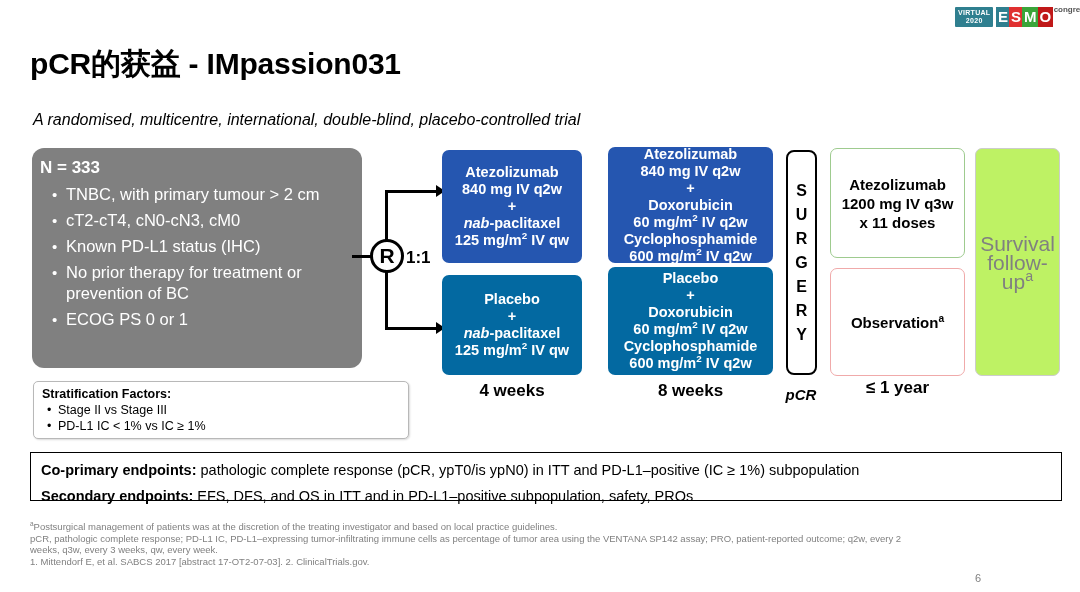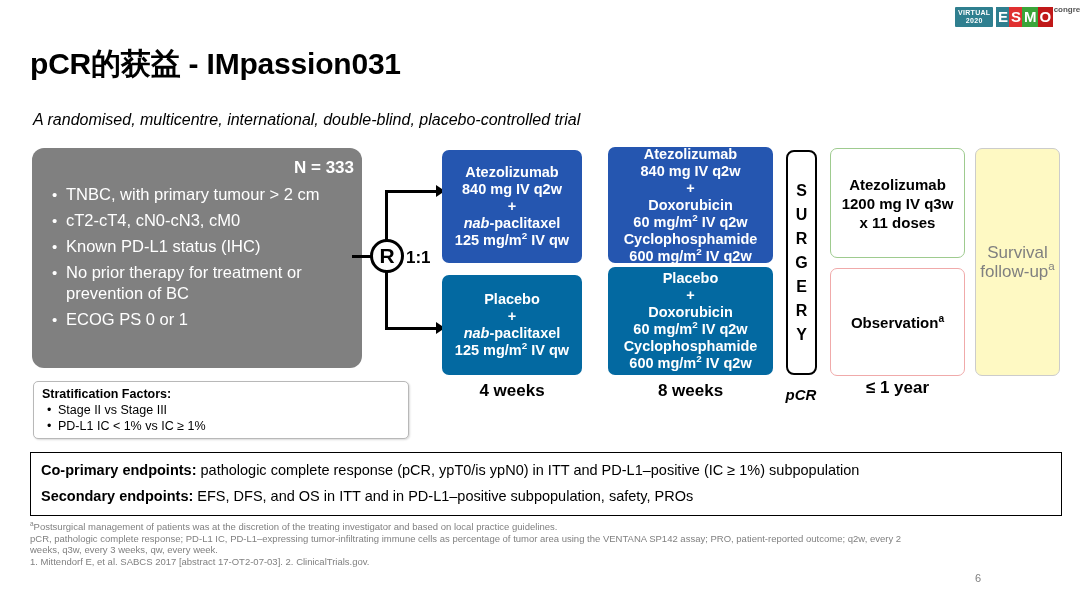--- a/index.html
+++ b/index.html
@@ -90,21 +90,21 @@
     top: 148px;
     width: 330px;
     height: 220px;
     background: #808080;
     border-radius: 12px;
     color: #ffffff;
     box-sizing: border-box;
     padding: 10px 8px 0 8px;
   }
   #population-n {
-    text-align: right;
+    text-align: left;
     font-size: 17px;
     font-weight: bold;
     margin-bottom: 6px;
   }
   .pop-item {
     display: flex;
     font-size: 16.5px;
     line-height: 21px;
     margin-bottom: 5px;
     padding-left: 12px;
@@ -220,26 +220,26 @@
   #adj-observation {
     left: 830px; top: 268px; width: 135px; height: 108px;
     border: 1.5px solid #f0aaaa;
   }
   #followup-box {
     position: absolute;
     left: 975px; top: 148px; width: 85px; height: 228px;
     border: 1.5px solid #cccccc;
     border-radius: 7px;
     box-sizing: border-box;
-    background: #fef9c3;
+    background: #bef264;
     display: flex;
     align-items: center;
     justify-content: center;
     text-align: center;
-    font-size: 17px;
+    font-size: 21px;
     color: #808080;
     line-height: 19px;
   }
 
   
   .timeline-label {
     position: absolute;
     font-weight: bold;
     text-align: center;
     font-size: 17px;
@@ -266,21 +266,21 @@
     display: flex;
     font-size: 12.5px;
     line-height: 16px;
     padding-left: 5px;
   }
   .strat-bullet { width: 11px; flex: 0 0 11px; }
 
   
   #endpoints-box {
     position: absolute;
-    left: 30px; top: 452px; width: 1032px; height: 64px;
+    left: 30px; top: 452px; width: 1032px; height: 49px;
     border: 1.5px solid #000;
     box-sizing: border-box;
     background: #fff;
     padding: 8px 10px;
   }
   .endpoint-line {
     font-size: 14.5px;
     line-height: 18px;
     margin-bottom: 8px;
     white-space: nowrap;

